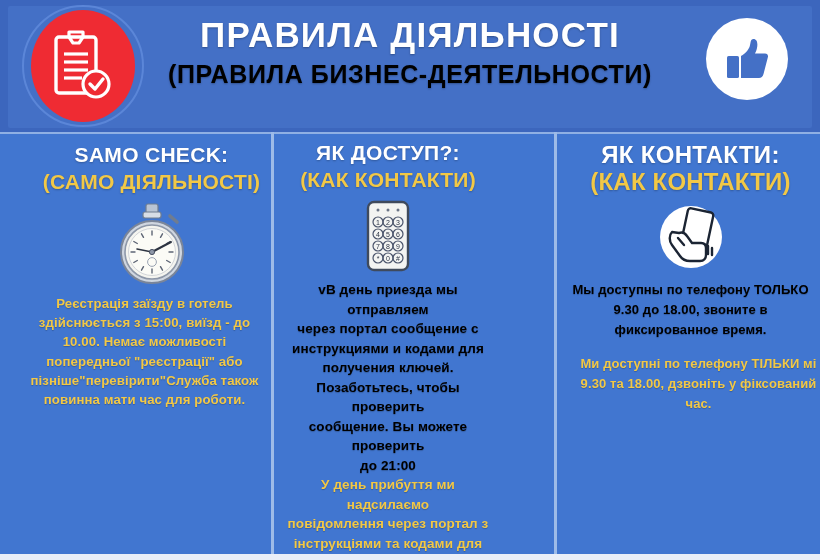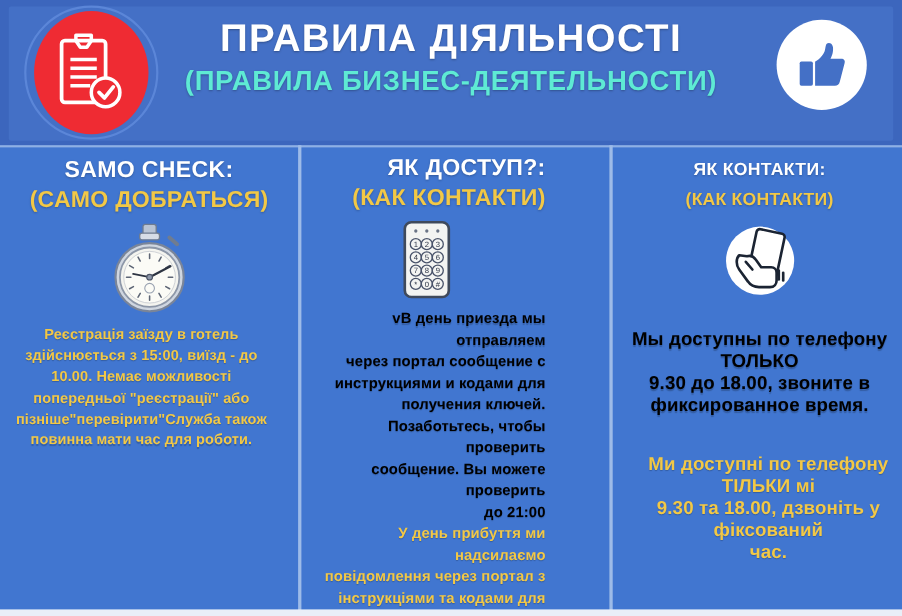--- a/index.html
+++ b/index.html
@@ -45,21 +45,21 @@
     color: #ffffff;
     font-size: 35px;
     font-weight: bold;
     letter-spacing: 1.2px;
     line-height: 42px;
     text-shadow: 0 1px 2px rgba(0,0,0,0.30);
     white-space: nowrap;
   }
   .title-sub {
     display: block;
-    color: #5eead4;
+    color: #000000;
     font-size: 25px;
     font-weight: bold;
     letter-spacing: 0.6px;
     line-height: 36px;
     text-shadow: 0 1px 2px rgba(0,0,0,0.28);
     white-space: nowrap;
   }
 
   
   .badge-clipboard {
@@ -137,64 +137,64 @@
     background: #e9eef8;
   }
 
   .col {
     position: absolute;
     top: 0;
     height: 428px;
     box-sizing: border-box;
     text-align: center;
   }
-  .col.c1 { left: 0px;   width: 271px; padding: 10px 4px 0 4px; }
-  .col.c2 { left: 274px; width: 228px; padding: 8px 6px 0 6px; text-align: right; }
+  .col.c1 { left: 16px;   width: 271px; padding: 10px 4px 0 4px; }
+  .col.c2 { left: 274px; width: 228px; padding: 8px 6px 0 6px; }
   .col.c3 { left: 557px; width: 263px; padding: 10px 2px 0 6px; }
 
   .col-head-main {
     color: #ffffff;
     font-size: 21px;
     font-weight: bold;
     line-height: 26px;
     letter-spacing: 0.3px;
     text-shadow: 0 1px 2px rgba(0,0,0,0.25);
     white-space: nowrap;
   }
   .col-head-sub {
     color: #f2c846;
     font-size: 21px;
     font-weight: bold;
     line-height: 28px;
     letter-spacing: 0.2px;
     text-shadow: 0 1px 2px rgba(0,0,0,0.25);
     white-space: nowrap;
   }
-  .c3 .col-head-main, .c3 .col-head-sub { font-size: 16px; text-align: center; }
+  .c3 .col-head-main, .c3 .col-head-sub { font-size: 24px; text-align: center; }
 
   .col-icon {
     display: block;
     margin: 6px auto 0 auto;
   }
 
   .para {
     color: #000000;
     font-size: 13.5px;
     font-weight: bold;
     line-height: 19.5px;
     letter-spacing: 0.1px;
     text-shadow: 0 1px 1px rgba(0,0,0,0.22);
     white-space: pre-line;
   }
   .para.ua {
     color: #f2c846;
   }
   .c1 .para { font-size: 13.2px; line-height: 19.2px; }
   .c2 .para { font-size: 13.5px; line-height: 19.5px; }
-  .c3 .para { font-size: 17px; line-height: 20px; margin-top: 19px; }
+  .c3 .para { font-size: 13px; line-height: 20px; }
 
   
   .clip-left  { margin-left: -14px; }
   .clip-right { margin-right: -16px; white-space: pre-line; }
 
   .spacer-8  { height: 8px; }
   .spacer-14 { height: 14px; }
 </style>
 </head>
 <body>
@@ -236,21 +236,21 @@
     </div>
   </div>
 
   <div class="columns">
     <div class="top-rule"></div>
     <div class="divider d1"></div>
     <div class="divider d2"></div>
 
     <div class="col c1">
       <div class="col-head-main">SAMO CHECK:</div>
-      <div class="col-head-sub">(САМО ДОБРАТЬСЯ)</div>
+      <div class="col-head-sub">(САМО ДІЯЛЬНОСТІ)</div>
 
       <svg class="col-icon" width="76" height="84" viewBox="0 0 76 84">
         <rect x="32" y="2" width="12" height="10" rx="2" fill="#b9c4d4" stroke="#6f7c90" stroke-width="1.2"></rect>
         <rect x="29" y="10" width="18" height="6" rx="2" fill="#d7dde6" stroke="#6f7c90" stroke-width="1.2"></rect>
         <path d="M56 14 L63 20" stroke="#6f7c90" stroke-width="3.6" stroke-linecap="round"></path>
         <circle cx="38" cy="50" r="31" fill="#cfd6e0" stroke="#7a8599" stroke-width="2"></circle>
         <circle cx="38" cy="50" r="27" fill="#f4f4ef" stroke="#8d97a8" stroke-width="1.6"></circle>
         <circle cx="38" cy="50" r="23.5" fill="#fbfbf6" stroke="#c8ccd2" stroke-width="0.8"></circle>
         <g stroke="#5d6575" stroke-width="1.4" stroke-linecap="round">
           <line x1="38" y1="29" x2="38" y2="33"></line>

